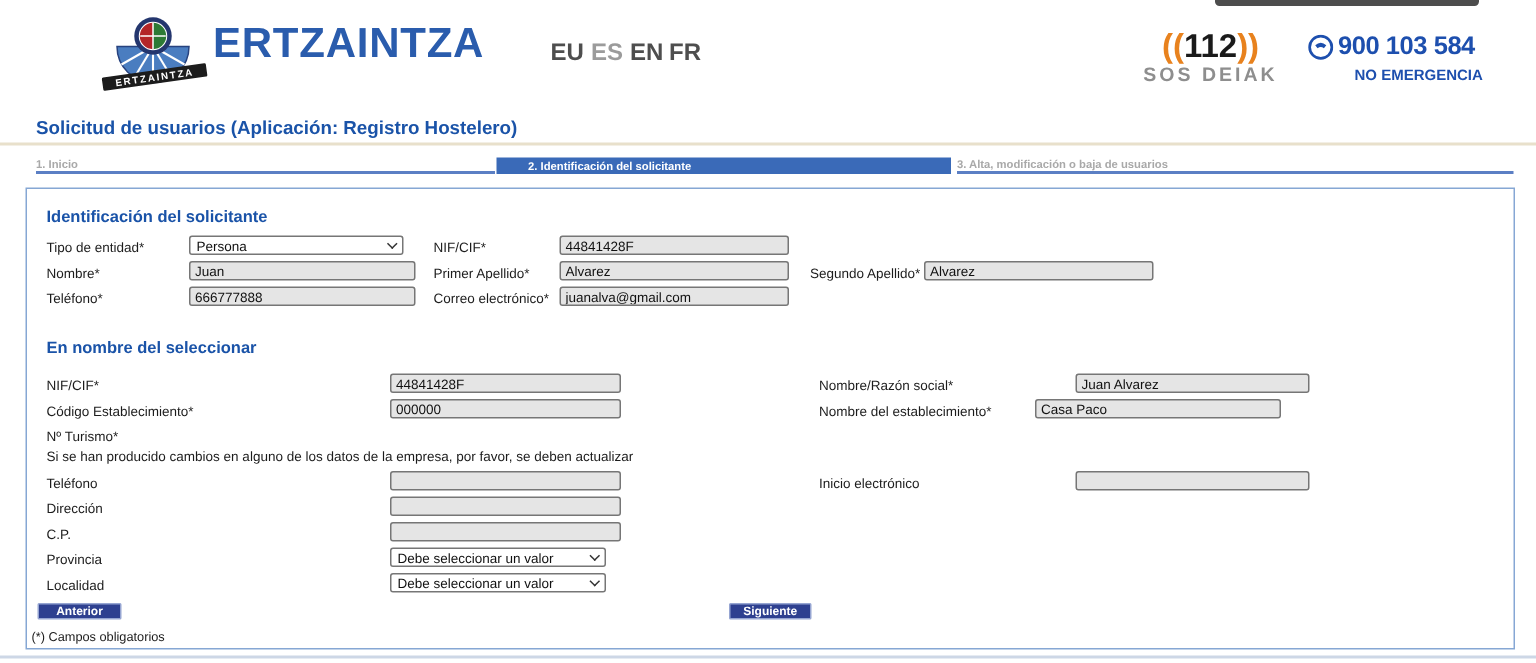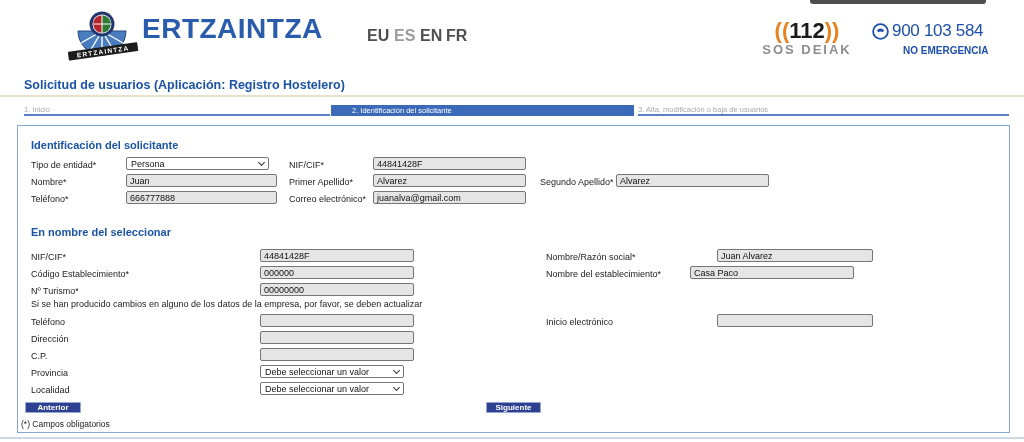--- a/index.html
+++ b/index.html
@@ -11,28 +11,28 @@
   .logo-svg { position:absolute; left:62px; top:9px; width:80px; height:52px; }
   .wordmark { position:absolute; left:142px; top:13px; font-size:28px; font-weight:bold; color:#2a5cad; letter-spacing:0.5px; }
   .lang { position:absolute; top:27px; font-size:16px; font-weight:bold; color:#4e4e4e; text-decoration:none; cursor:pointer; }
   .lang.current { color:#9b9b9b; }
 
   .sos-wrap { position:absolute; left:751px; top:19px; width:112px; text-align:center; }
   .sos-num { font-size:22px; font-weight:bold; line-height:24px; letter-spacing:0; color:#1a1a1a; white-space:nowrap; }
   .sos-num .paren { color:#e8821e; }
   .sos-label { font-size:13px; font-weight:bold; color:#8e8e8e; letter-spacing:2px; line-height:13px; }
   .phone-icon { position:absolute; left:872px; top:23px; width:17px; height:17px; }
-  .phone-num { position:absolute; left:892px; top:21px; font-size:17px; font-weight:normal; color:#1d4fae; letter-spacing:-0.3px; }
+  .phone-num { position:absolute; left:892px; top:21px; font-size:17px; font-weight:bold; color:#1d4fae; letter-spacing:-0.3px; }
   .phone-label { position:absolute; left:903px; top:45px; font-size:10px; font-weight:bold; color:#1d4fae; }
 
   .page-title { position:absolute; left:24px; top:78px; font-size:12.5px; font-weight:bold; color:#1a53a8; }
   .beige-line { position:absolute; left:0; top:95px; width:1024px; height:2px; background:#e8e0cb; }
 
   
-  .step { position:absolute; top:105px; height:11px; font-size:7.5px; font-weight:normal; cursor:pointer; }
+  .step { position:absolute; top:105px; height:11px; font-size:7.5px; font-weight:bold; cursor:pointer; }
   .step.inactive { color:#a9a9a9; border-bottom:2px solid #5b7fc4; line-height:9px; }
   .step.active { background:#3a6ab8; color:#fff; line-height:11px; padding-left:21px; }
 
   
   .main-box { position:absolute; left:17px; top:125px; width:993px; height:308px; border:1px solid #86a7d4; background:#fff; }
 
   .sect { position:absolute; font-size:11px; font-weight:bold; color:#1a53a8; white-space:nowrap; }
   .lbl { position:absolute; font-size:9px; color:#1c1c1c; white-space:nowrap; }
   .note { position:absolute; font-size:9px; color:#1c1c1c; white-space:nowrap; }
   .inp { position:absolute; height:13px; border:1px solid #767676; border-radius:2px; background:#e5e5e5;
@@ -145,21 +145,20 @@
   <input class="inp" style="left: 260px; top: 249px; width: 154px;" value="44841428F">
   <span class="lbl" style="left:546px; top:252px">Nombre/Razón social*</span>
   <input class="inp" style="left: 717px; top: 249px; width: 156px;" value="Juan Alvarez">
 
   <span class="lbl" style="left:31px; top:269px">Código Establecimiento*</span>
   <input class="inp" style="left: 260px; top: 266px; width: 154px;" value="000000">
   <span class="lbl" style="left:546px; top:269px">Nombre del establecimiento*</span>
   <input class="inp" style="left: 690px; top: 266px; width: 164px;" value="Casa Paco">
 
   <span class="lbl" style="left:31px; top:286px">Nº Turismo*</span>
-  <input class="inp" style="left: 260px; top: 283px; width: 154px;" value="00000000">
 
   <div class="note" style="left:31px; top:299px">Si se han producido cambios en alguno de los datos de la empresa, por favor, se deben actualizar</div>
 
   <span class="lbl" style="left:31px; top:317px">Teléfono</span>
   <input class="inp" style="left: 260px; top: 314px; width: 154px;" value="">
   <span class="lbl" style="left:546px; top:317px">Inicio electrónico</span>
   <input class="inp" style="left: 717px; top: 314px; width: 156px;" value="">
 
   <span class="lbl" style="left:31px; top:334px">Dirección</span>
   <input class="inp" style="left: 260px; top: 331px; width: 154px;" value="">

